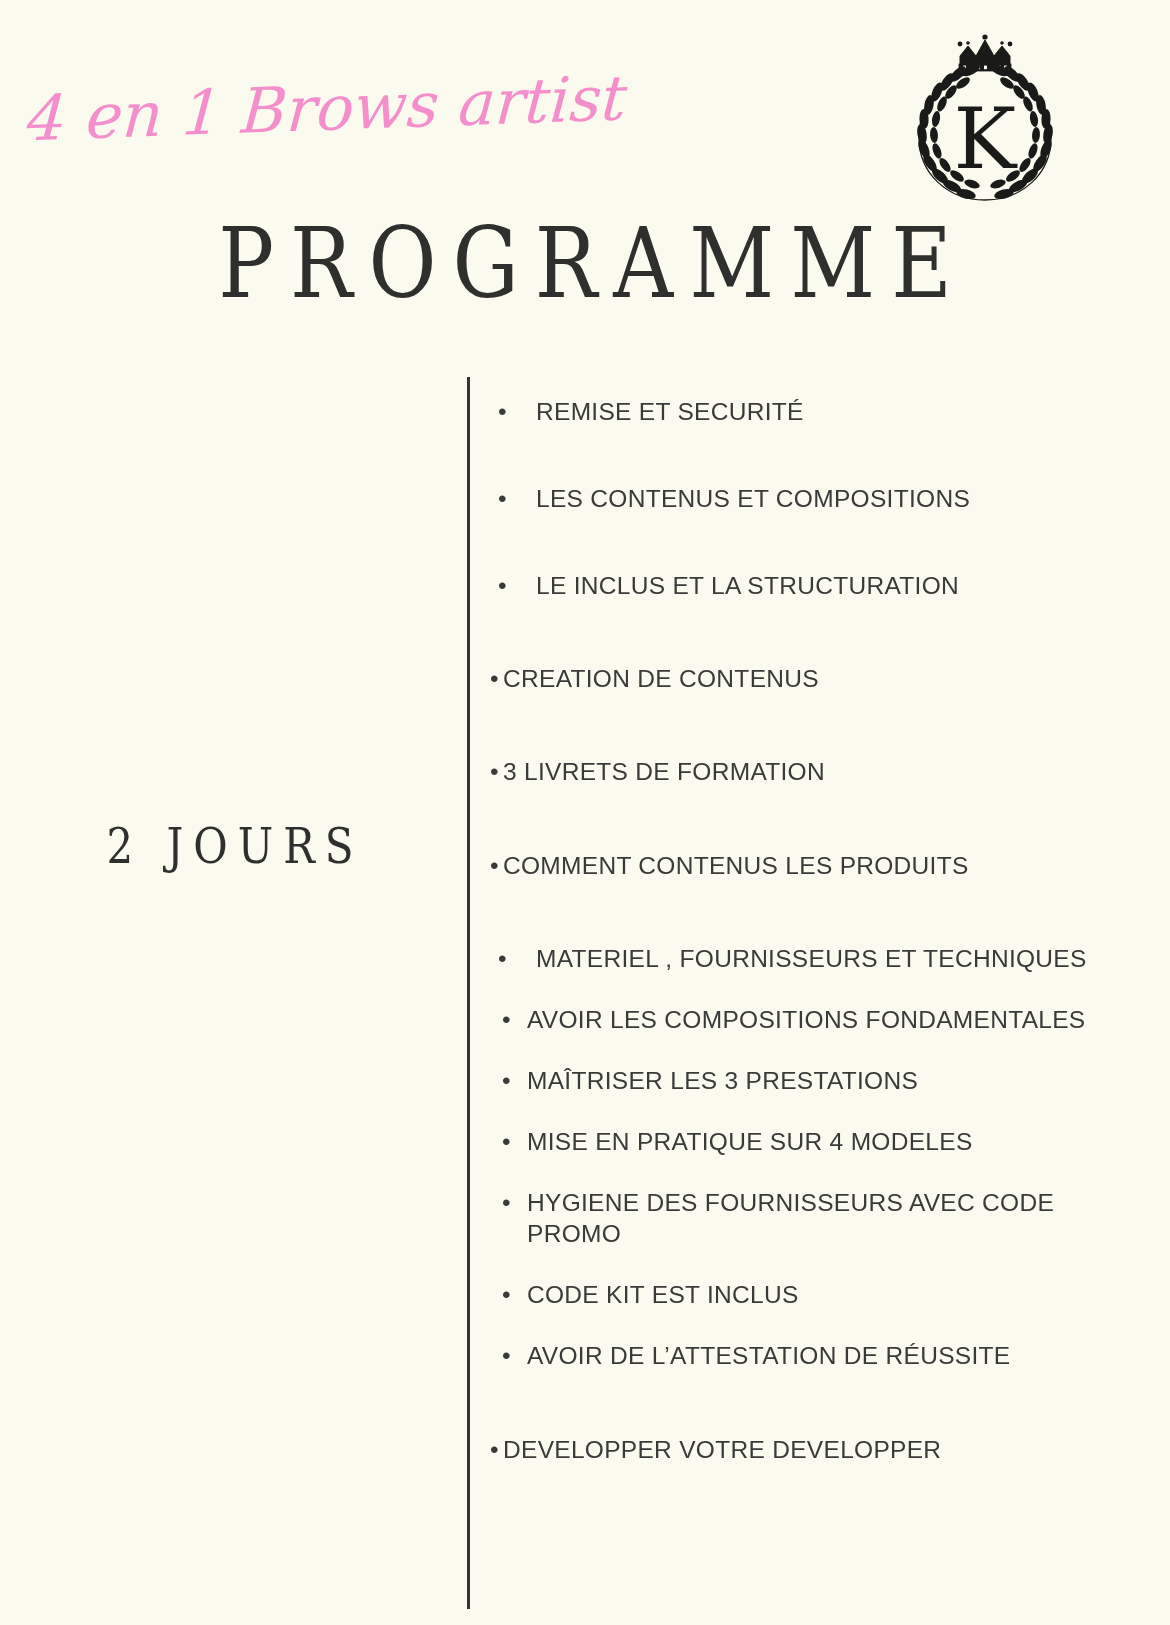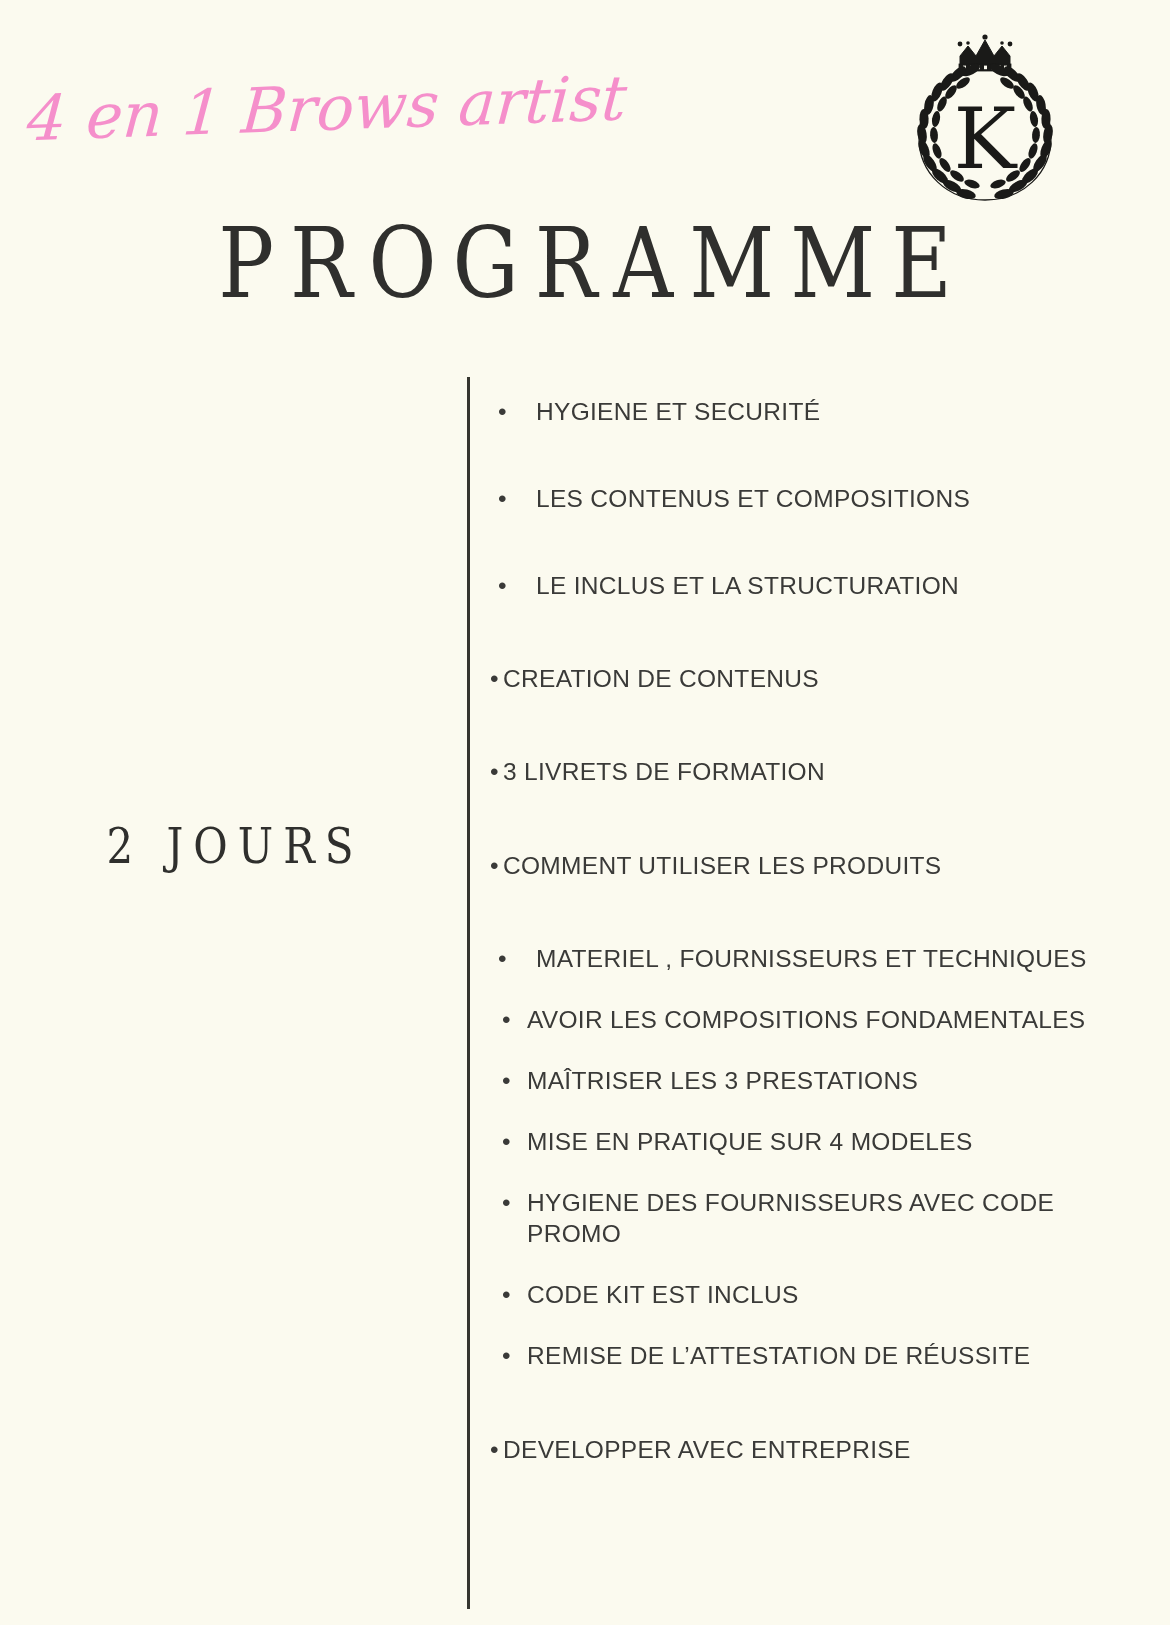--- a/index.html
+++ b/index.html
@@ -234,41 +234,41 @@
 
   <div class="programme">PROGRAMME</div>
 
   <div class="divider"></div>
 
   <div class="duration">2 JOURS</div>
 
   <div class="bullets">
       <div class="bullet-row gap-wide sp-lg">
         <span class="dot">•</span>
-        <span class="txt">HYGIENE ET SECURITÉ</span>
+        <span class="txt">REMISE ET SECURITÉ</span>
       </div>
       <div class="bullet-row gap-wide sp-lg">
         <span class="dot">•</span>
         <span class="txt">LES CONTENUS ET COMPOSITIONS</span>
       </div>
       <div class="bullet-row gap-wide sp-xl">
         <span class="dot">•</span>
         <span class="txt">LE INCLUS ET LA STRUCTURATION</span>
       </div>
       <div class="bullet-row gap-tight sp-xl">
         <span class="dot">•</span>
         <span class="txt">CREATION DE CONTENUS</span>
       </div>
       <div class="bullet-row gap-tight sp-xl">
         <span class="dot">•</span>
         <span class="txt">3 LIVRETS DE FORMATION</span>
       </div>
       <div class="bullet-row gap-tight sp-xl">
         <span class="dot">•</span>
-        <span class="txt">COMMENT UTILISER LES PRODUITS</span>
+        <span class="txt">COMMENT CONTENUS LES PRODUITS</span>
       </div>
       <div class="bullet-row gap-wide sp-sm">
         <span class="dot">•</span>
         <span class="txt">MATERIEL , FOURNISSEURS ET TECHNIQUES</span>
       </div>
       <div class="bullet-row gap-mid sp-sm">
         <span class="dot">•</span>
         <span class="txt">AVOIR LES COMPOSITIONS FONDAMENTALES</span>
       </div>
       <div class="bullet-row gap-mid sp-sm">
@@ -282,21 +282,21 @@
       <div class="bullet-row gap-mid sp-sm">
         <span class="dot">•</span>
         <span class="txt">HYGIENE DES FOURNISSEURS AVEC CODE PROMO</span>
       </div>
       <div class="bullet-row gap-mid sp-sm">
         <span class="dot">•</span>
         <span class="txt">CODE KIT EST INCLUS</span>
       </div>
       <div class="bullet-row gap-mid sp-xl">
         <span class="dot">•</span>
-        <span class="txt">REMISE DE L’ATTESTATION DE RÉUSSITE</span>
+        <span class="txt">AVOIR DE L’ATTESTATION DE RÉUSSITE</span>
       </div>
       <div class="bullet-row gap-tight sp-sm">
         <span class="dot">•</span>
-        <span class="txt">DEVELOPPER AVEC ENTREPRISE</span>
+        <span class="txt">DEVELOPPER VOTRE DEVELOPPER</span>
       </div>
     </div>
 
 </div>
 
 </body></html>

